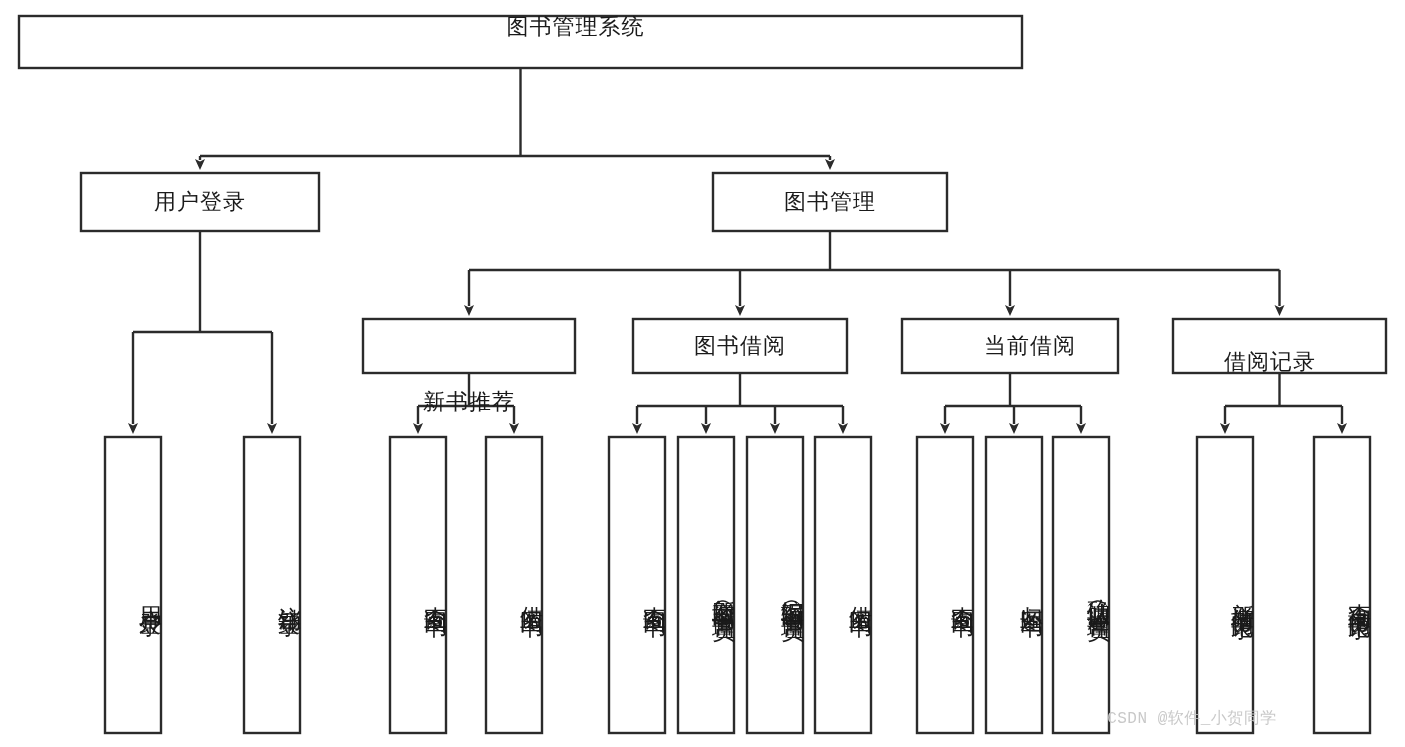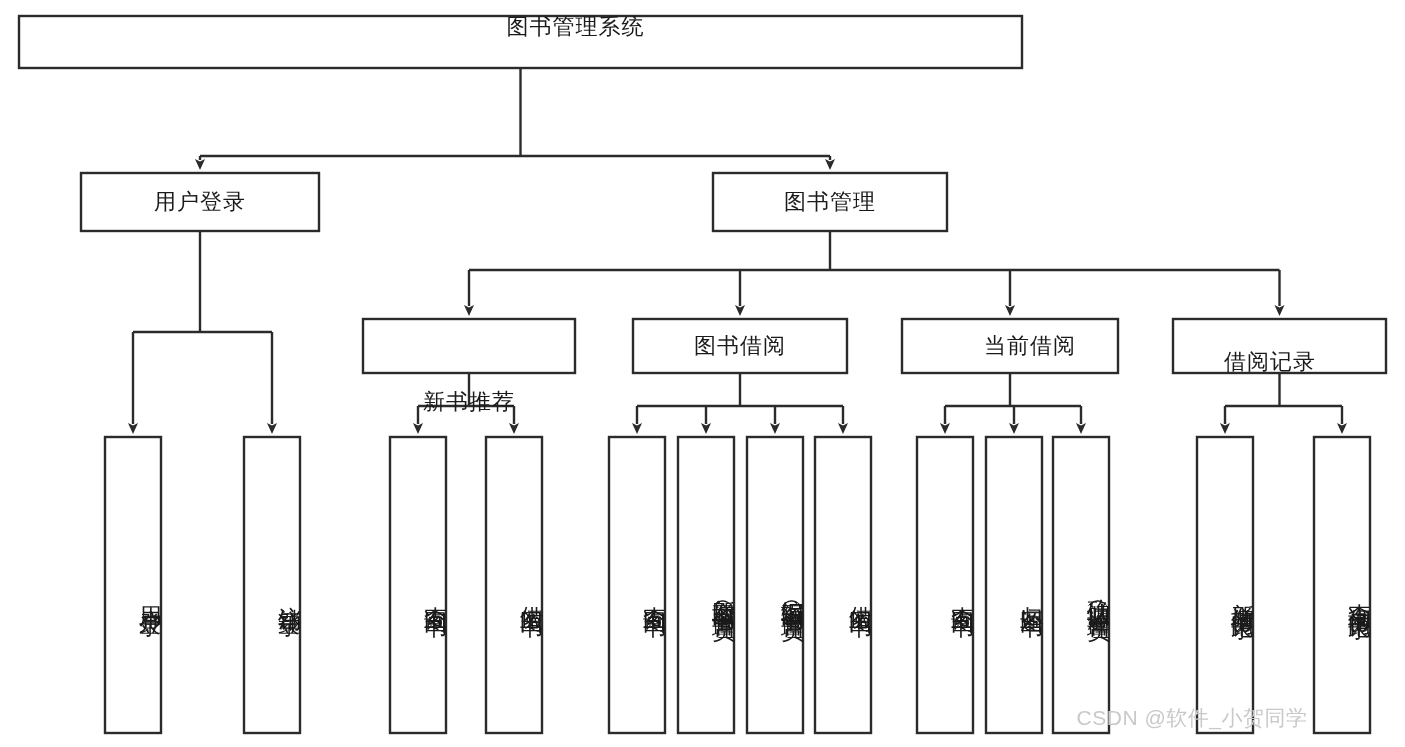--- a/index.html
+++ b/index.html
@@ -23,24 +23,24 @@
       font-size:23px;
       letter-spacing:3px;
       line-height:1;
       align-items:flex-start;
       justify-content:center;
       padding-top:18px;
   }
   .watermark{
       position:absolute;
       color:#c9c9c9;
-      font-size:21px;
+      font-size:16px;
       letter-spacing:0.5px;
       white-space:nowrap;
-      font-family:Liberation Sans, sans-serif;
+      font-family:Liberation Mono, monospace;
   }
   .hit{position:absolute;background:transparent;}
 </style>
 </head>
 <body>
 
 <div id="stage">
   <svg id="diagram-svg" width="1405" height="747">
     <defs>
       <marker id="arrow" markerWidth="12" markerHeight="12" refX="1" refY="5" orient="auto" markerUnits="userSpaceOnUse">

